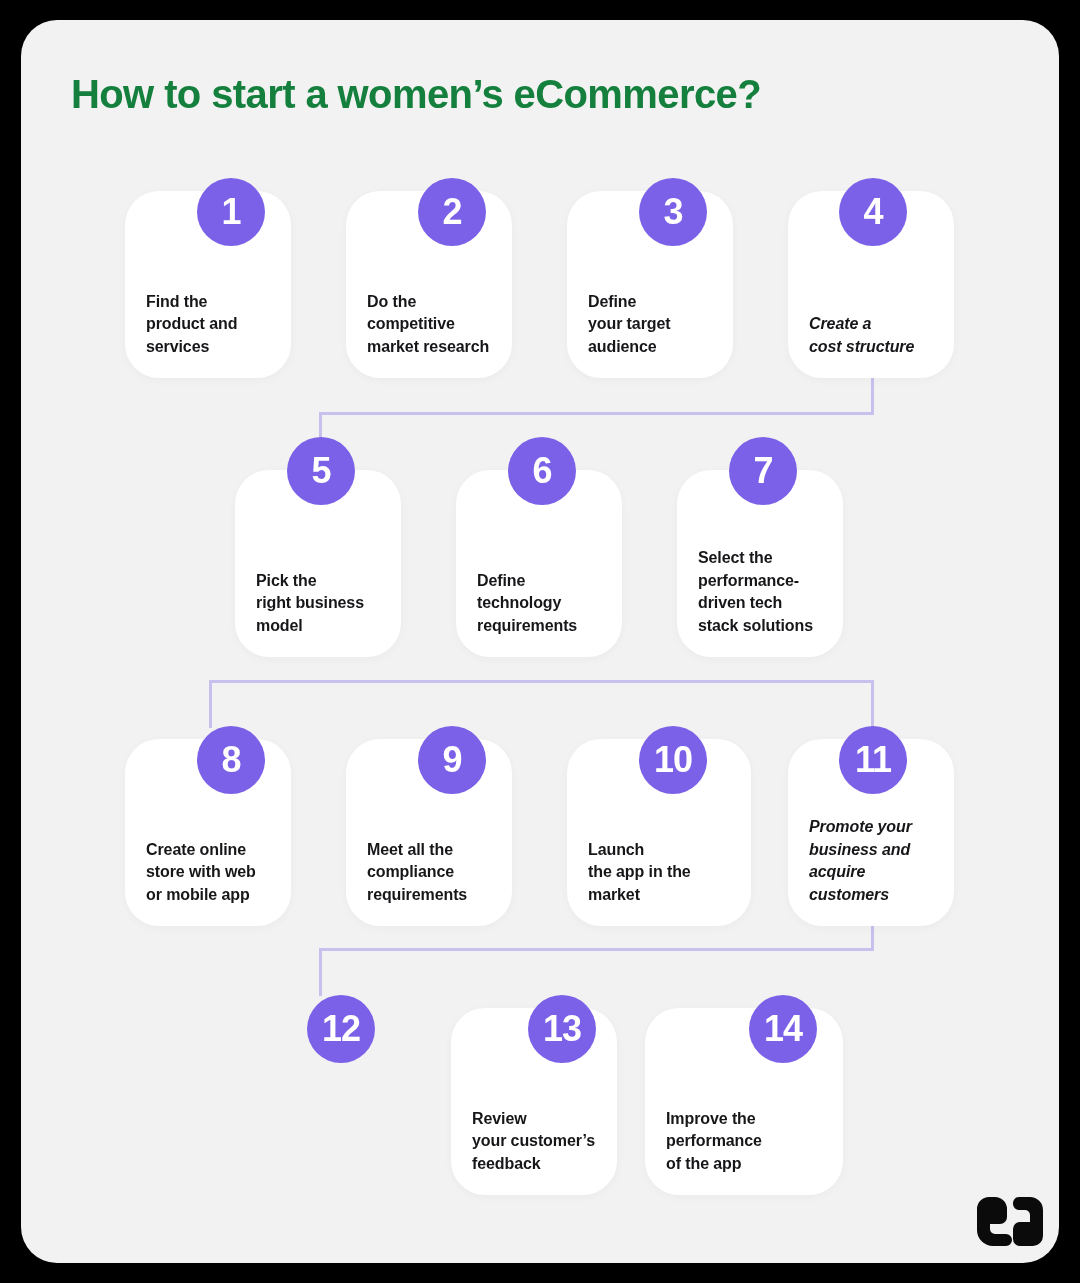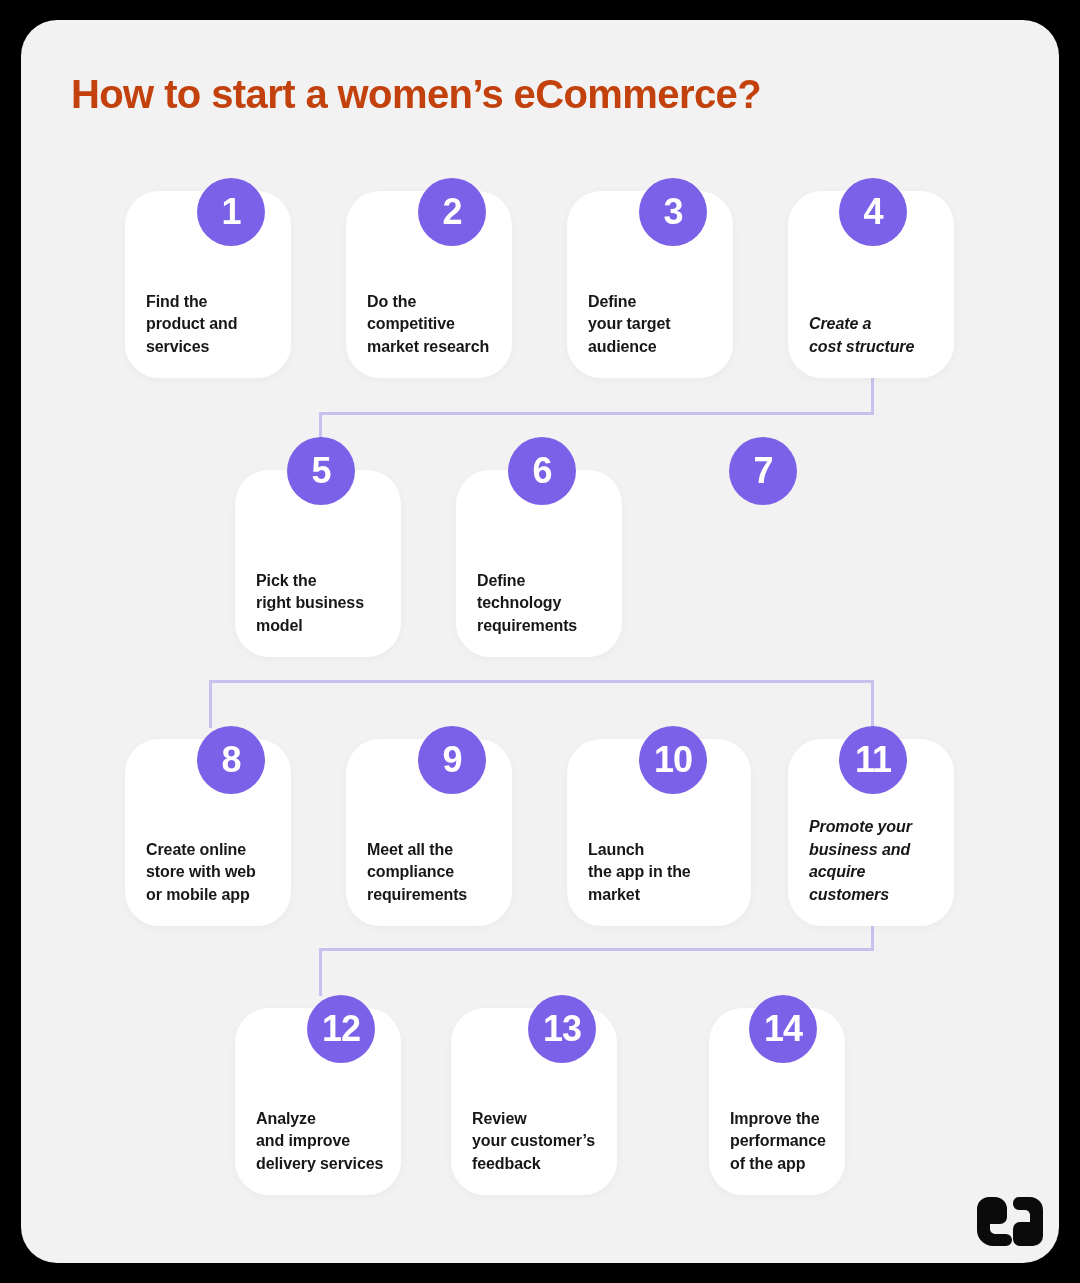--- a/index.html
+++ b/index.html
@@ -32,21 +32,21 @@
     overflow: hidden;
   }
 
   .page-title {
     position: absolute;
     left: 50px;
     top: 52px;
     font-size: 40px;
     font-weight: bold;
     letter-spacing: -0.6px;
-    color: #c2410c;
+    color: #15803d;
     white-space: nowrap;
   }
 
   
   .connector {
     position: absolute;
     background: transparent;
     pointer-events: none;
   }
   .conn-seg {
@@ -171,20 +171,28 @@
 
     <div class="card" style="left:435px; top:450px; width:166px; height:187px;">
       <div class="card-text">
         <div>Define</div>
         <div>technology</div>
         <div>requirements</div>
       </div>
     </div>
     <div class="step-badge" style="left:487px; top:417px;">6</div>
 
+    <div class="card" style="left:656px; top:450px; width:166px; height:187px;">
+      <div class="card-text">
+        <div>Select the</div>
+        <div>performance-</div>
+        <div>driven tech</div>
+        <div>stack solutions</div>
+      </div>
+    </div>
     <div class="step-badge" style="left:708px; top:417px;">7</div>
 
     <div class="card" style="left:104px; top:719px; width:166px; height:187px;">
       <div class="card-text">
         <div>Create online</div>
         <div>store with web</div>
         <div>or mobile app</div>
       </div>
     </div>
     <div class="step-badge" style="left:176px; top:706px;">8</div>
@@ -210,39 +218,32 @@
     <div class="card" style="left:767px; top:719px; width:166px; height:187px;font-style:italic;">
       <div class="card-text">
         <div>Promote your</div>
         <div>business and</div>
         <div>acquire</div>
         <div>customers</div>
       </div>
     </div>
     <div class="step-badge" style="left:818px; top:706px;">11</div>
 
-    <div class="card" style="left:214px; top:988px; width:166px; height:187px;">
-      <div class="card-text">
-        <div>Analyze</div>
-        <div>and improve</div>
-        <div>delivery services</div>
-      </div>
-    </div>
     <div class="step-badge" style="left:286px; top:975px;">12</div>
 
     <div class="card" style="left:430px; top:988px; width:166px; height:187px;">
       <div class="card-text">
         <div>Review</div>
         <div>your customer’s</div>
         <div>feedback</div>
       </div>
     </div>
     <div class="step-badge" style="left:507px; top:975px;">13</div>
 
-    <div class="card" style="left:688px; top:988px; width:136px; height:187px;">
+    <div class="card" style="left:624px; top:988px; width:154px; height:187px;padding-left:44px;">
       <div class="card-text">
         <div>Improve the</div>
         <div>performance</div>
         <div>of the app</div>
       </div>
     </div>
     <div class="step-badge" style="left:728px; top:975px;">14</div>
 
     <div class="logo">
       <svg viewBox="0 0 68 52" width="68" height="52" aria-hidden="true">

